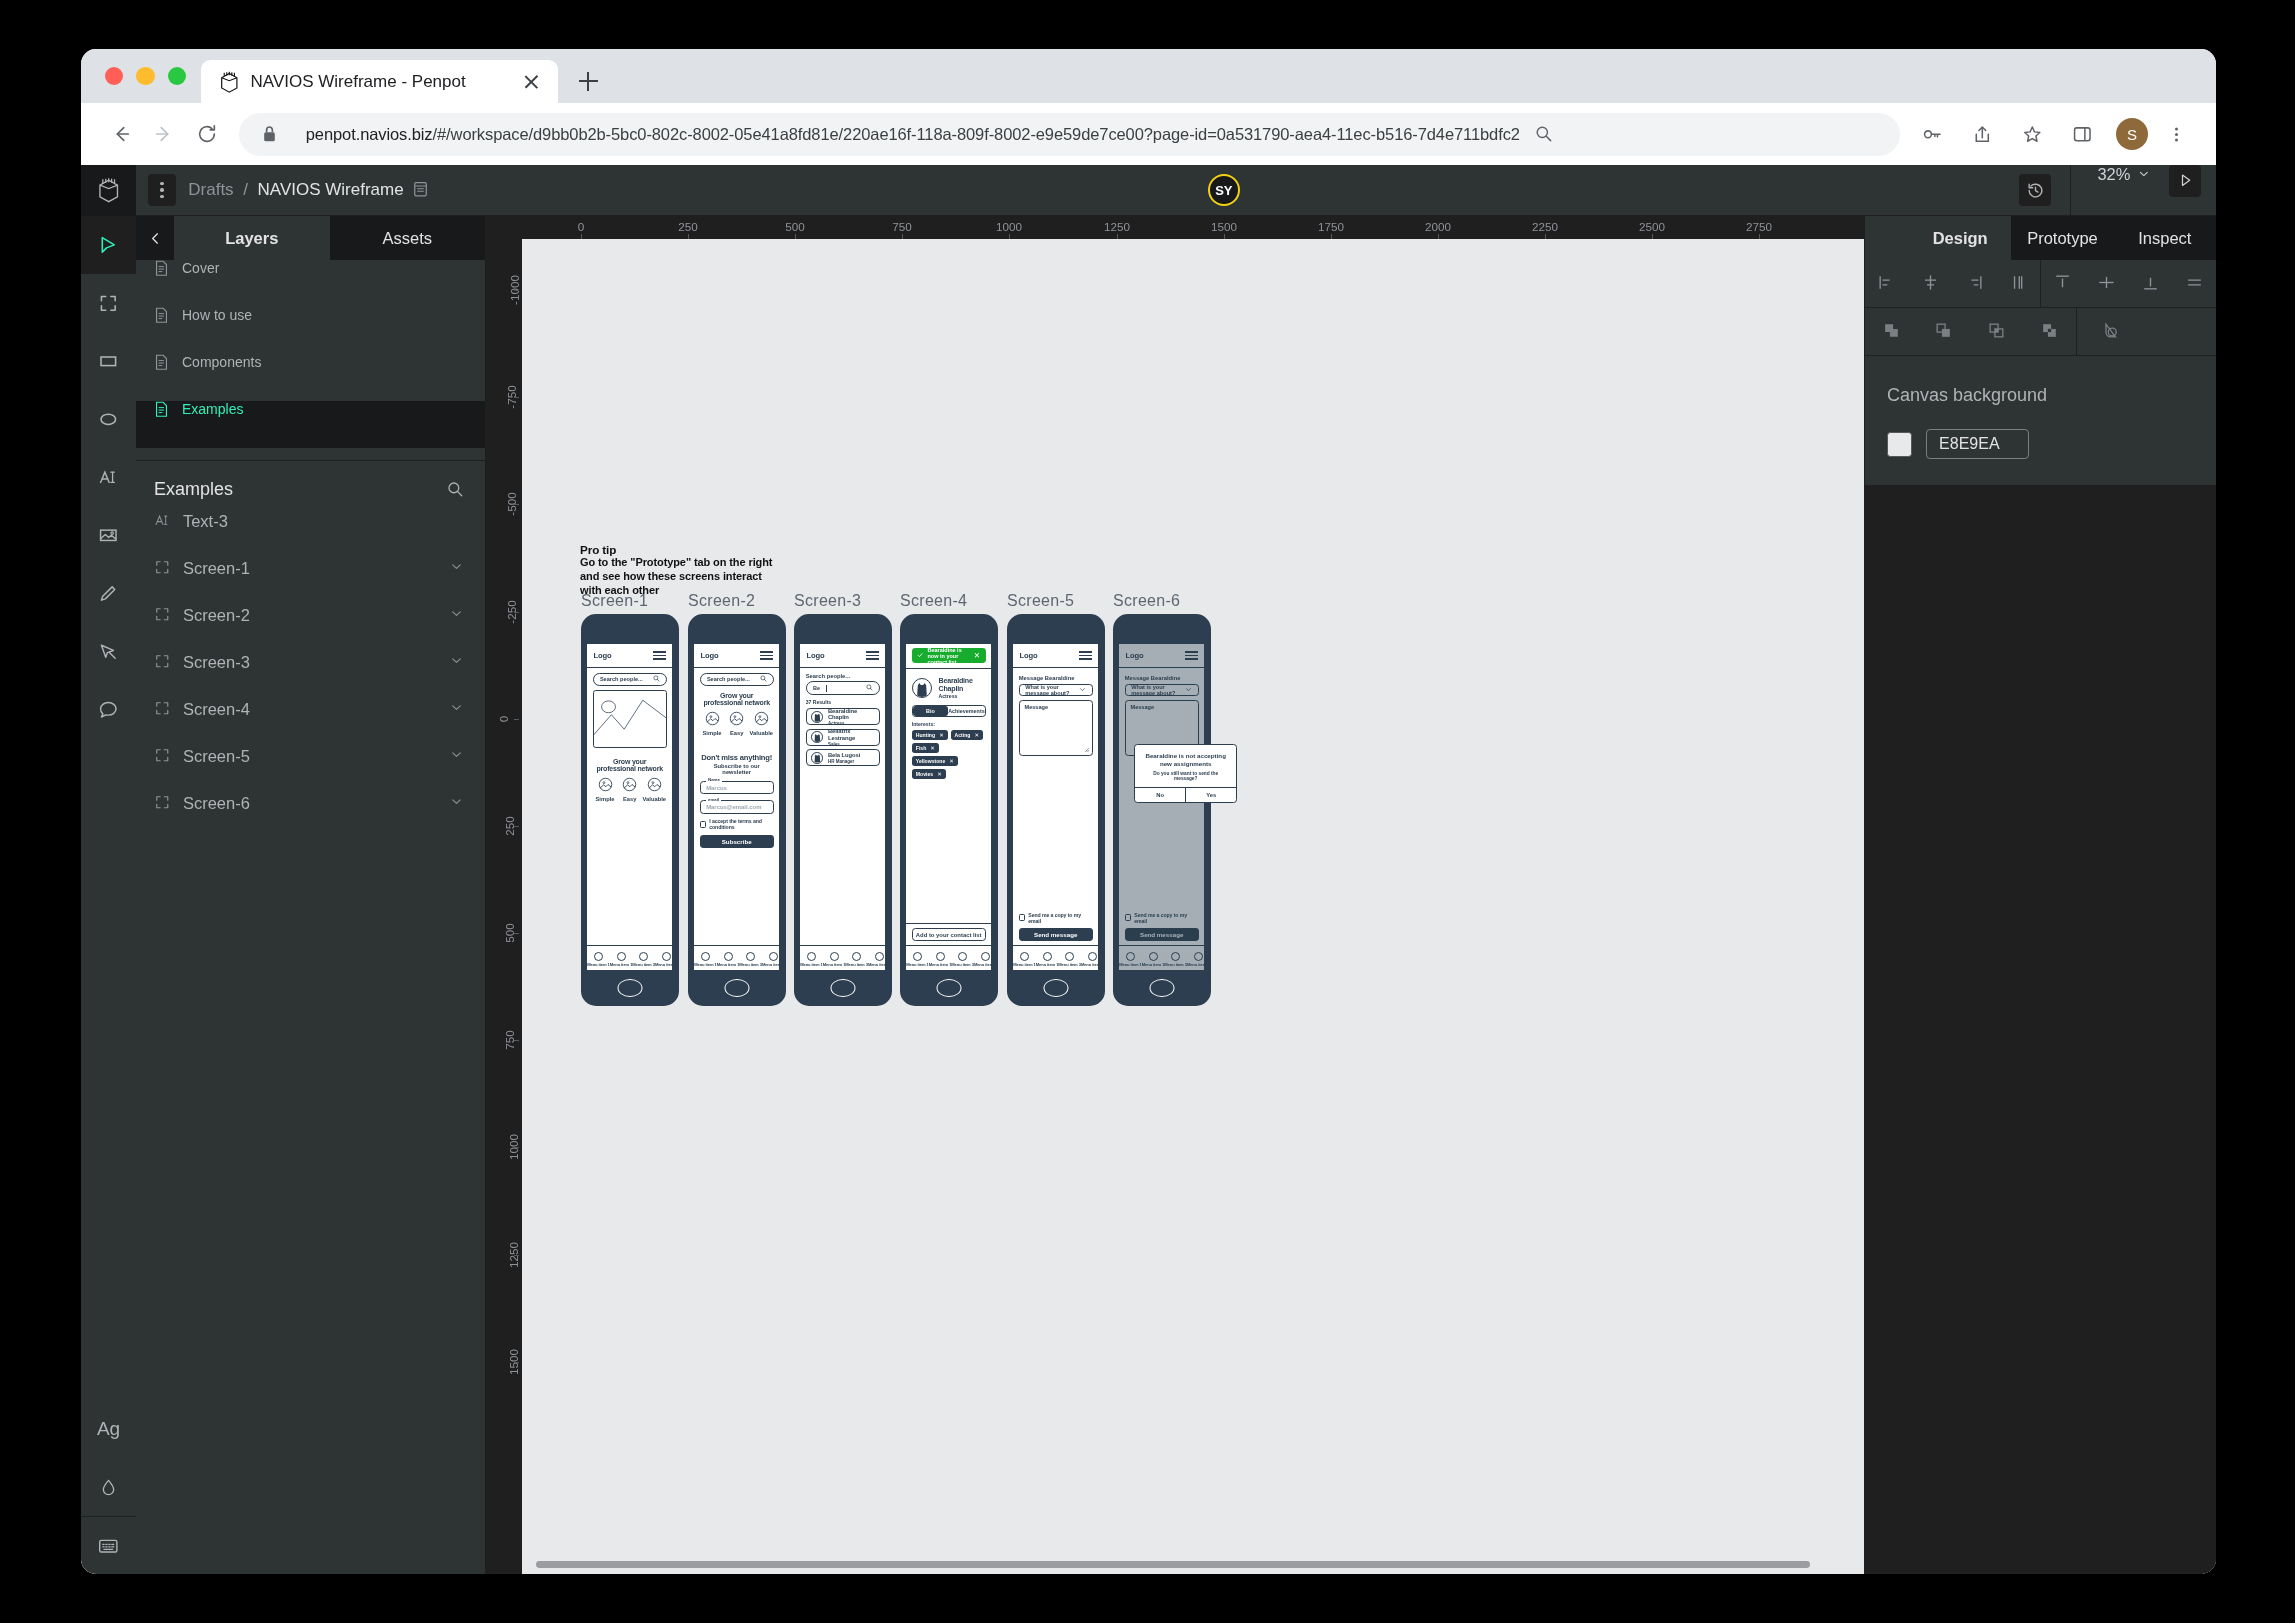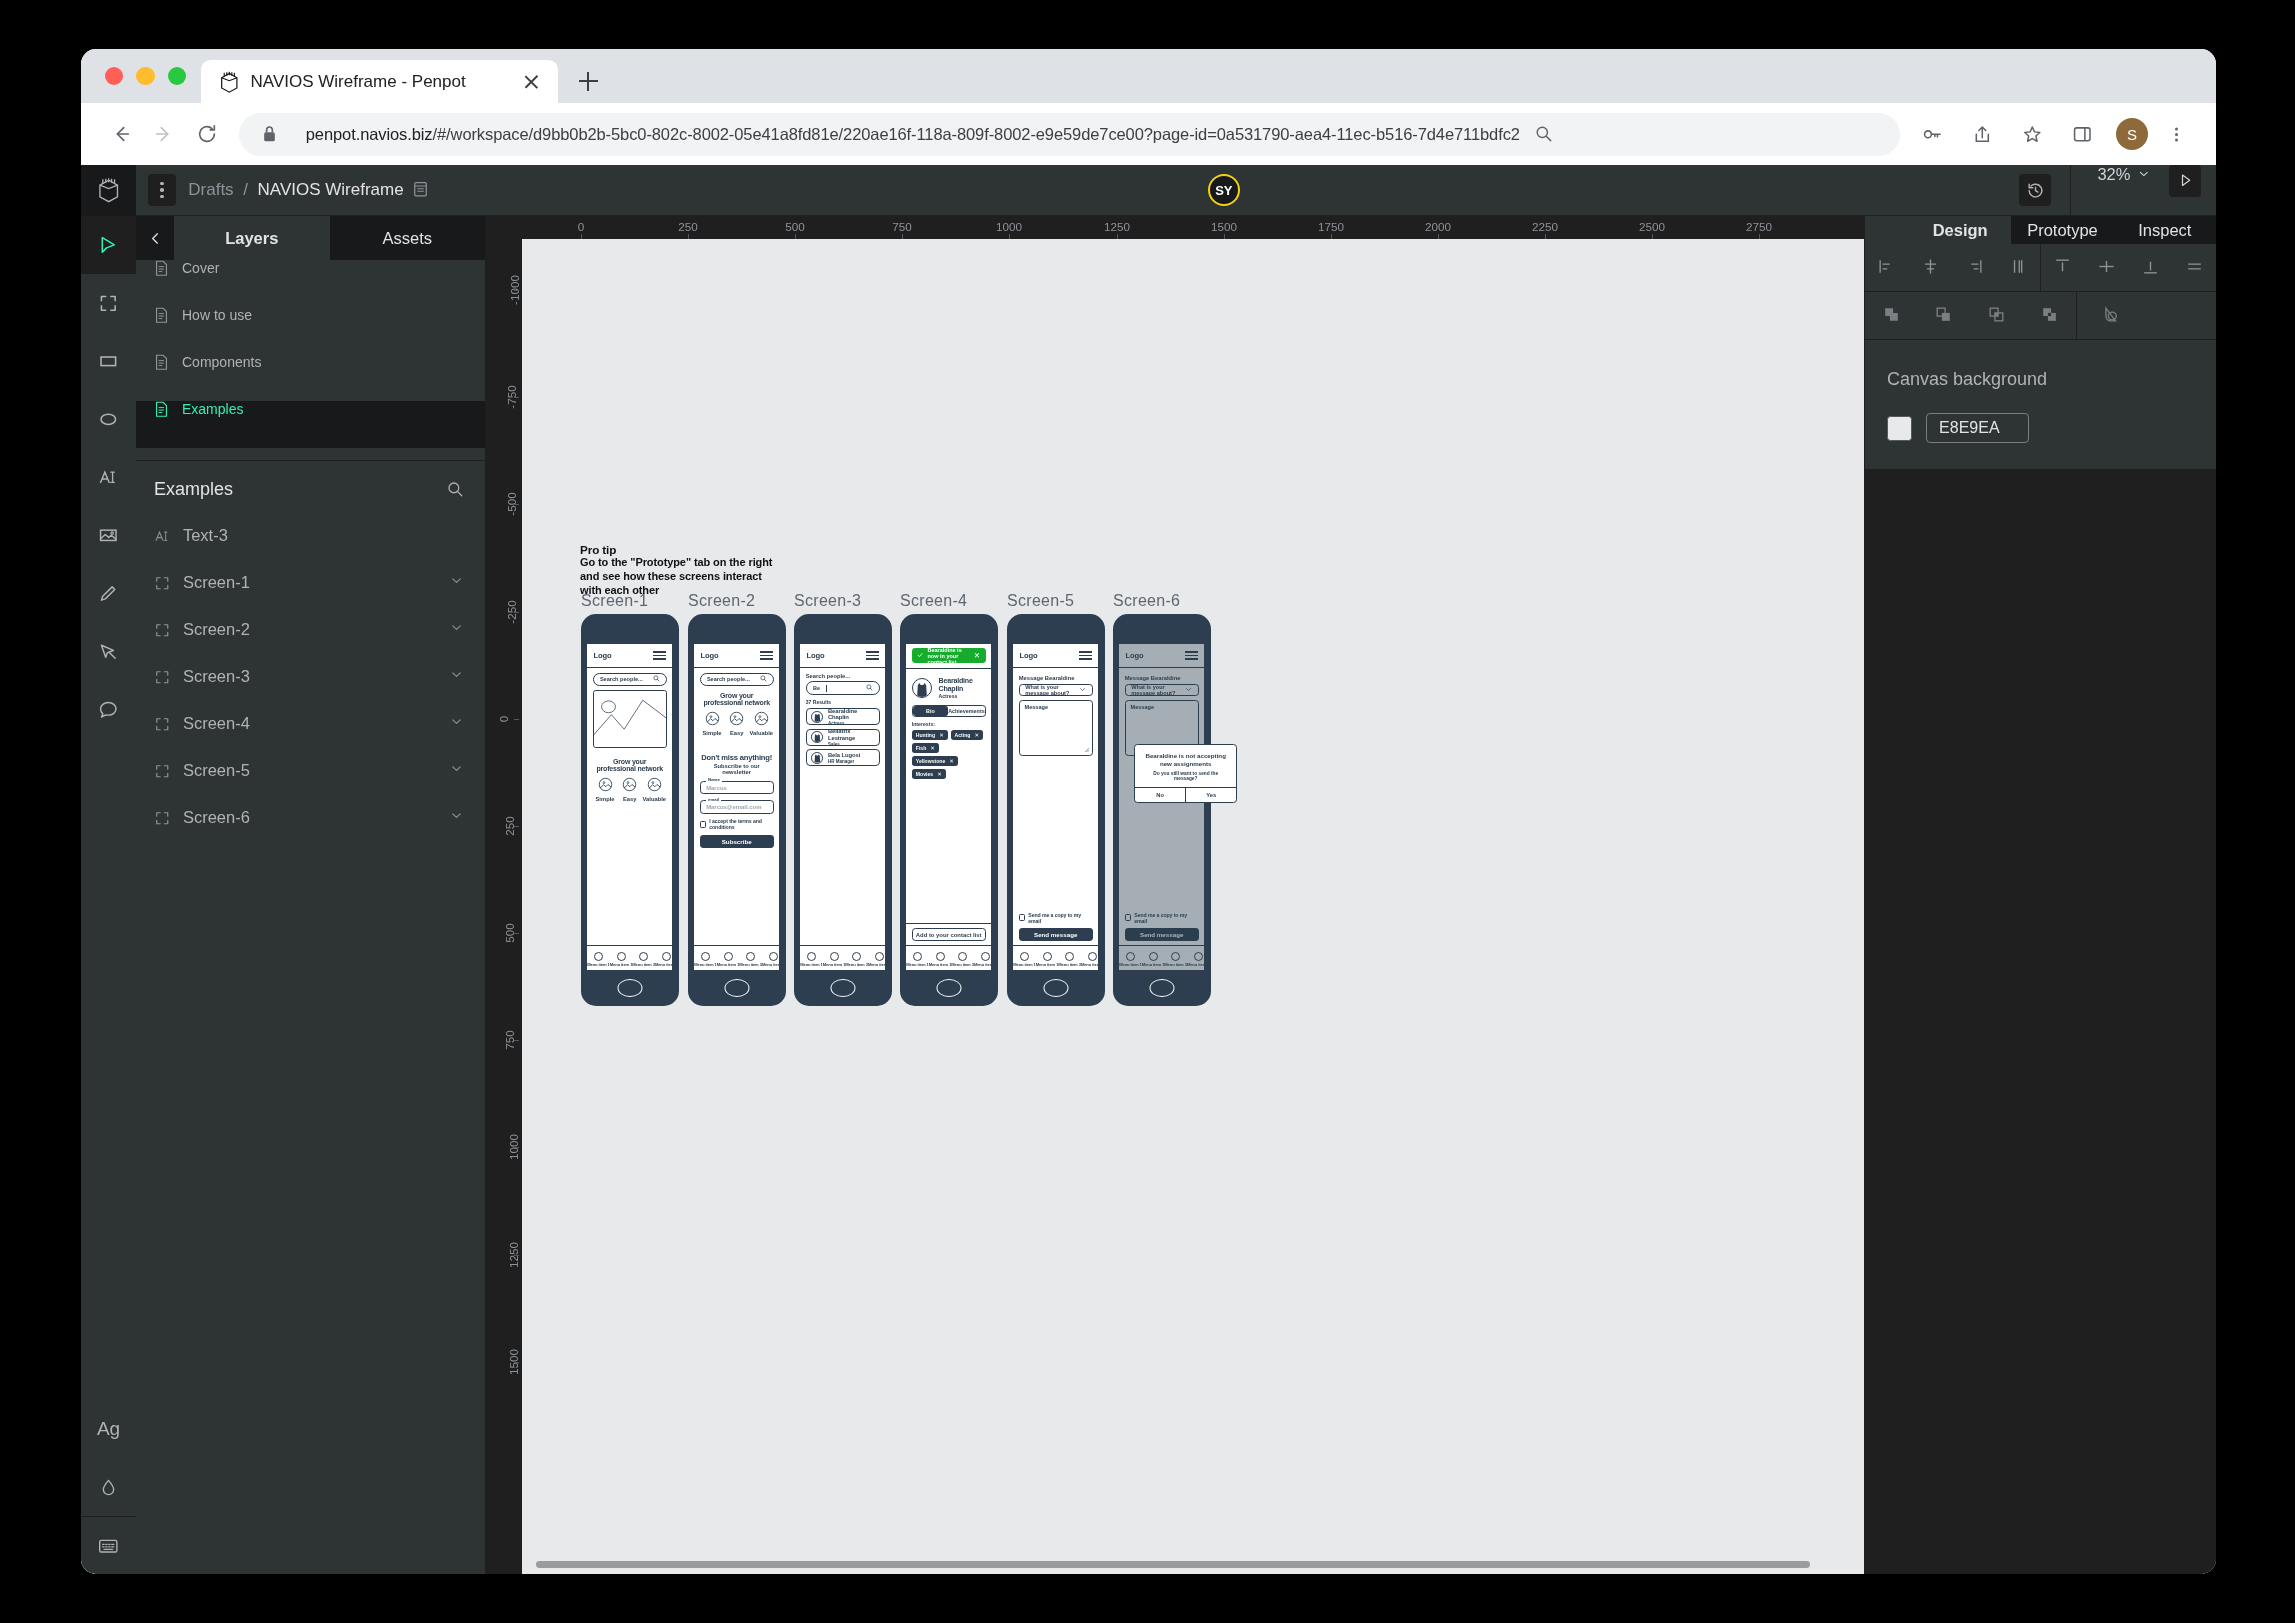--- a/index.html
+++ b/index.html
@@ -140,21 +140,21 @@
     display:flex; align-items:flex-start; gap: 13px; height: 47px; padding: 0 18px;
     font-size: 14px; color: #b1b2b5;
   }
   .page-row.sel { background: #18191a; color: #31efb8; }
   .panel-sep { height: 0.7px; background: #1f1f1f; margin: 12.4px 0 0 0; }
   .layers-head {
     display:flex; align-items:center; padding: 18px 20.6px 12.4px 18px;
   }
   .layers-title { font-size: 18px; color: #e3e3e6; }
   .layer-row {
-    display:flex; align-items:center; gap: 12.4px; height: 47px; padding: 0 20.6px 0 18px;
+    display:flex; gap: 12.4px; height: 47px; padding: 0 20.6px 0 18px;
     font-size: 16.5px; color: #b1b2b5;
   }
   .layer-row .chev { margin-left: auto; }
 
   
   .canvas-wrap { flex: 1; position: relative; background: #1f1f1f; overflow:hidden; }
   .ruler-h {
     position:absolute; left: 0; top: 0; right: 0; height: 23.4px; background: #1f1f1f;
   }
   .ruler-v {
@@ -178,21 +178,21 @@
   .hscroll {
     position:absolute; left: 13.7px; bottom: 6.9px; height: 6.9px; width: 1274px;
     background: #9b9ca0; border-radius: 3.4px;
   }
 
   
   .design {
     width: 352px; flex: 0 0 352px; background: #2e3434; display:flex; flex-direction:column;
     border-left: 0.7px solid #1f1f1f;
   }
-  .dtabs { height: 28px; display:flex; background: #18191a; margin-left: 44px; }
+  .dtabs { height: 44px; display:flex; background: #18191a; margin-left: 44px; }
   .dtab { flex:1; display:flex; align-items:center; justify-content:center; font-size: 16.5px; color: #e3e3e6;}
   .dtab.active { background: #2e3434; font-weight: 600; }
   .align-row { display:flex; border-bottom: 0.7px solid #1f1f1f; }
   .align-half { flex:1; display:flex; align-items:center; justify-content:space-around; height: 47px; }
   .align-half + .align-half { border-left: 0.7px solid #1f1f1f; }
   .bool-row { display:flex; border-bottom: 0.7px solid #1f1f1f; }
   .bool-left { width: 60%; display:flex; align-items:center; justify-content:space-around; height: 47px;}
   .bool-right { flex:1; display:flex; align-items:center; padding-left: 25px; height:47px; border-left:0.7px solid #1f1f1f;}
   .cbg-title { font-size: 18px; color: #b1b2b5; padding: 29px 0 0 22px; }
   .cbg-row { display:flex; align-items:center; gap: 13.7px; padding: 23.4px 0 0 22px; }

